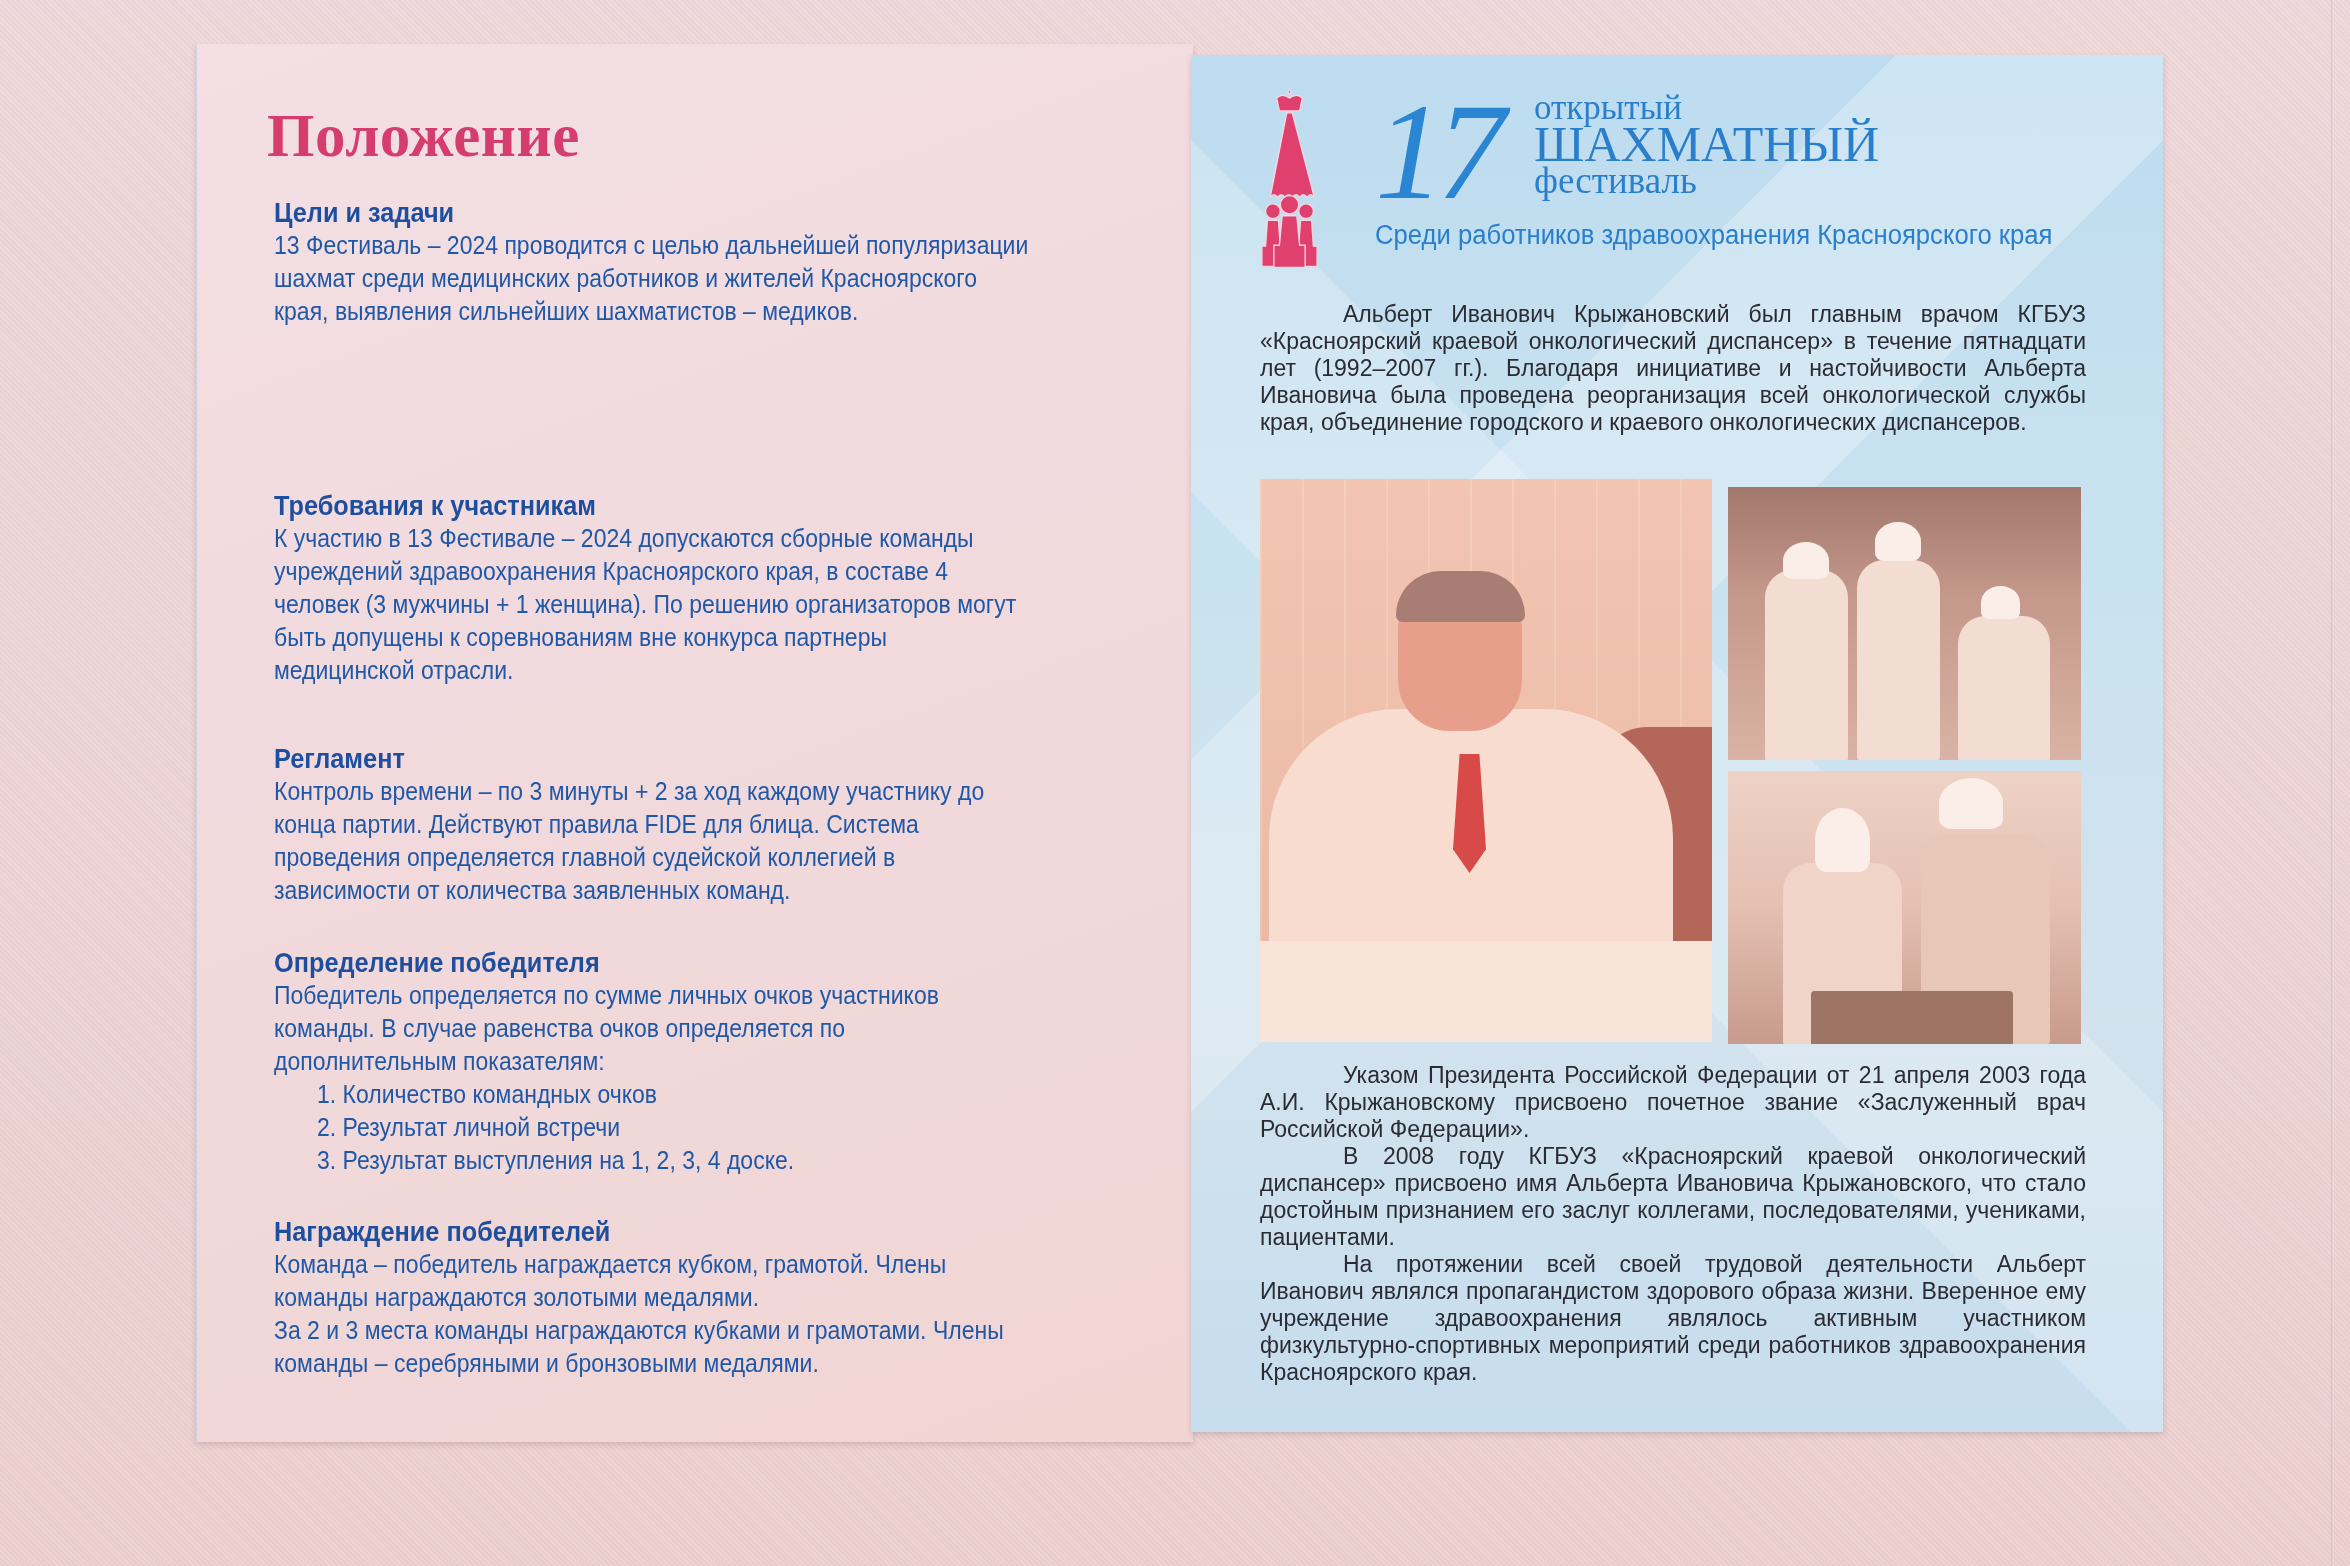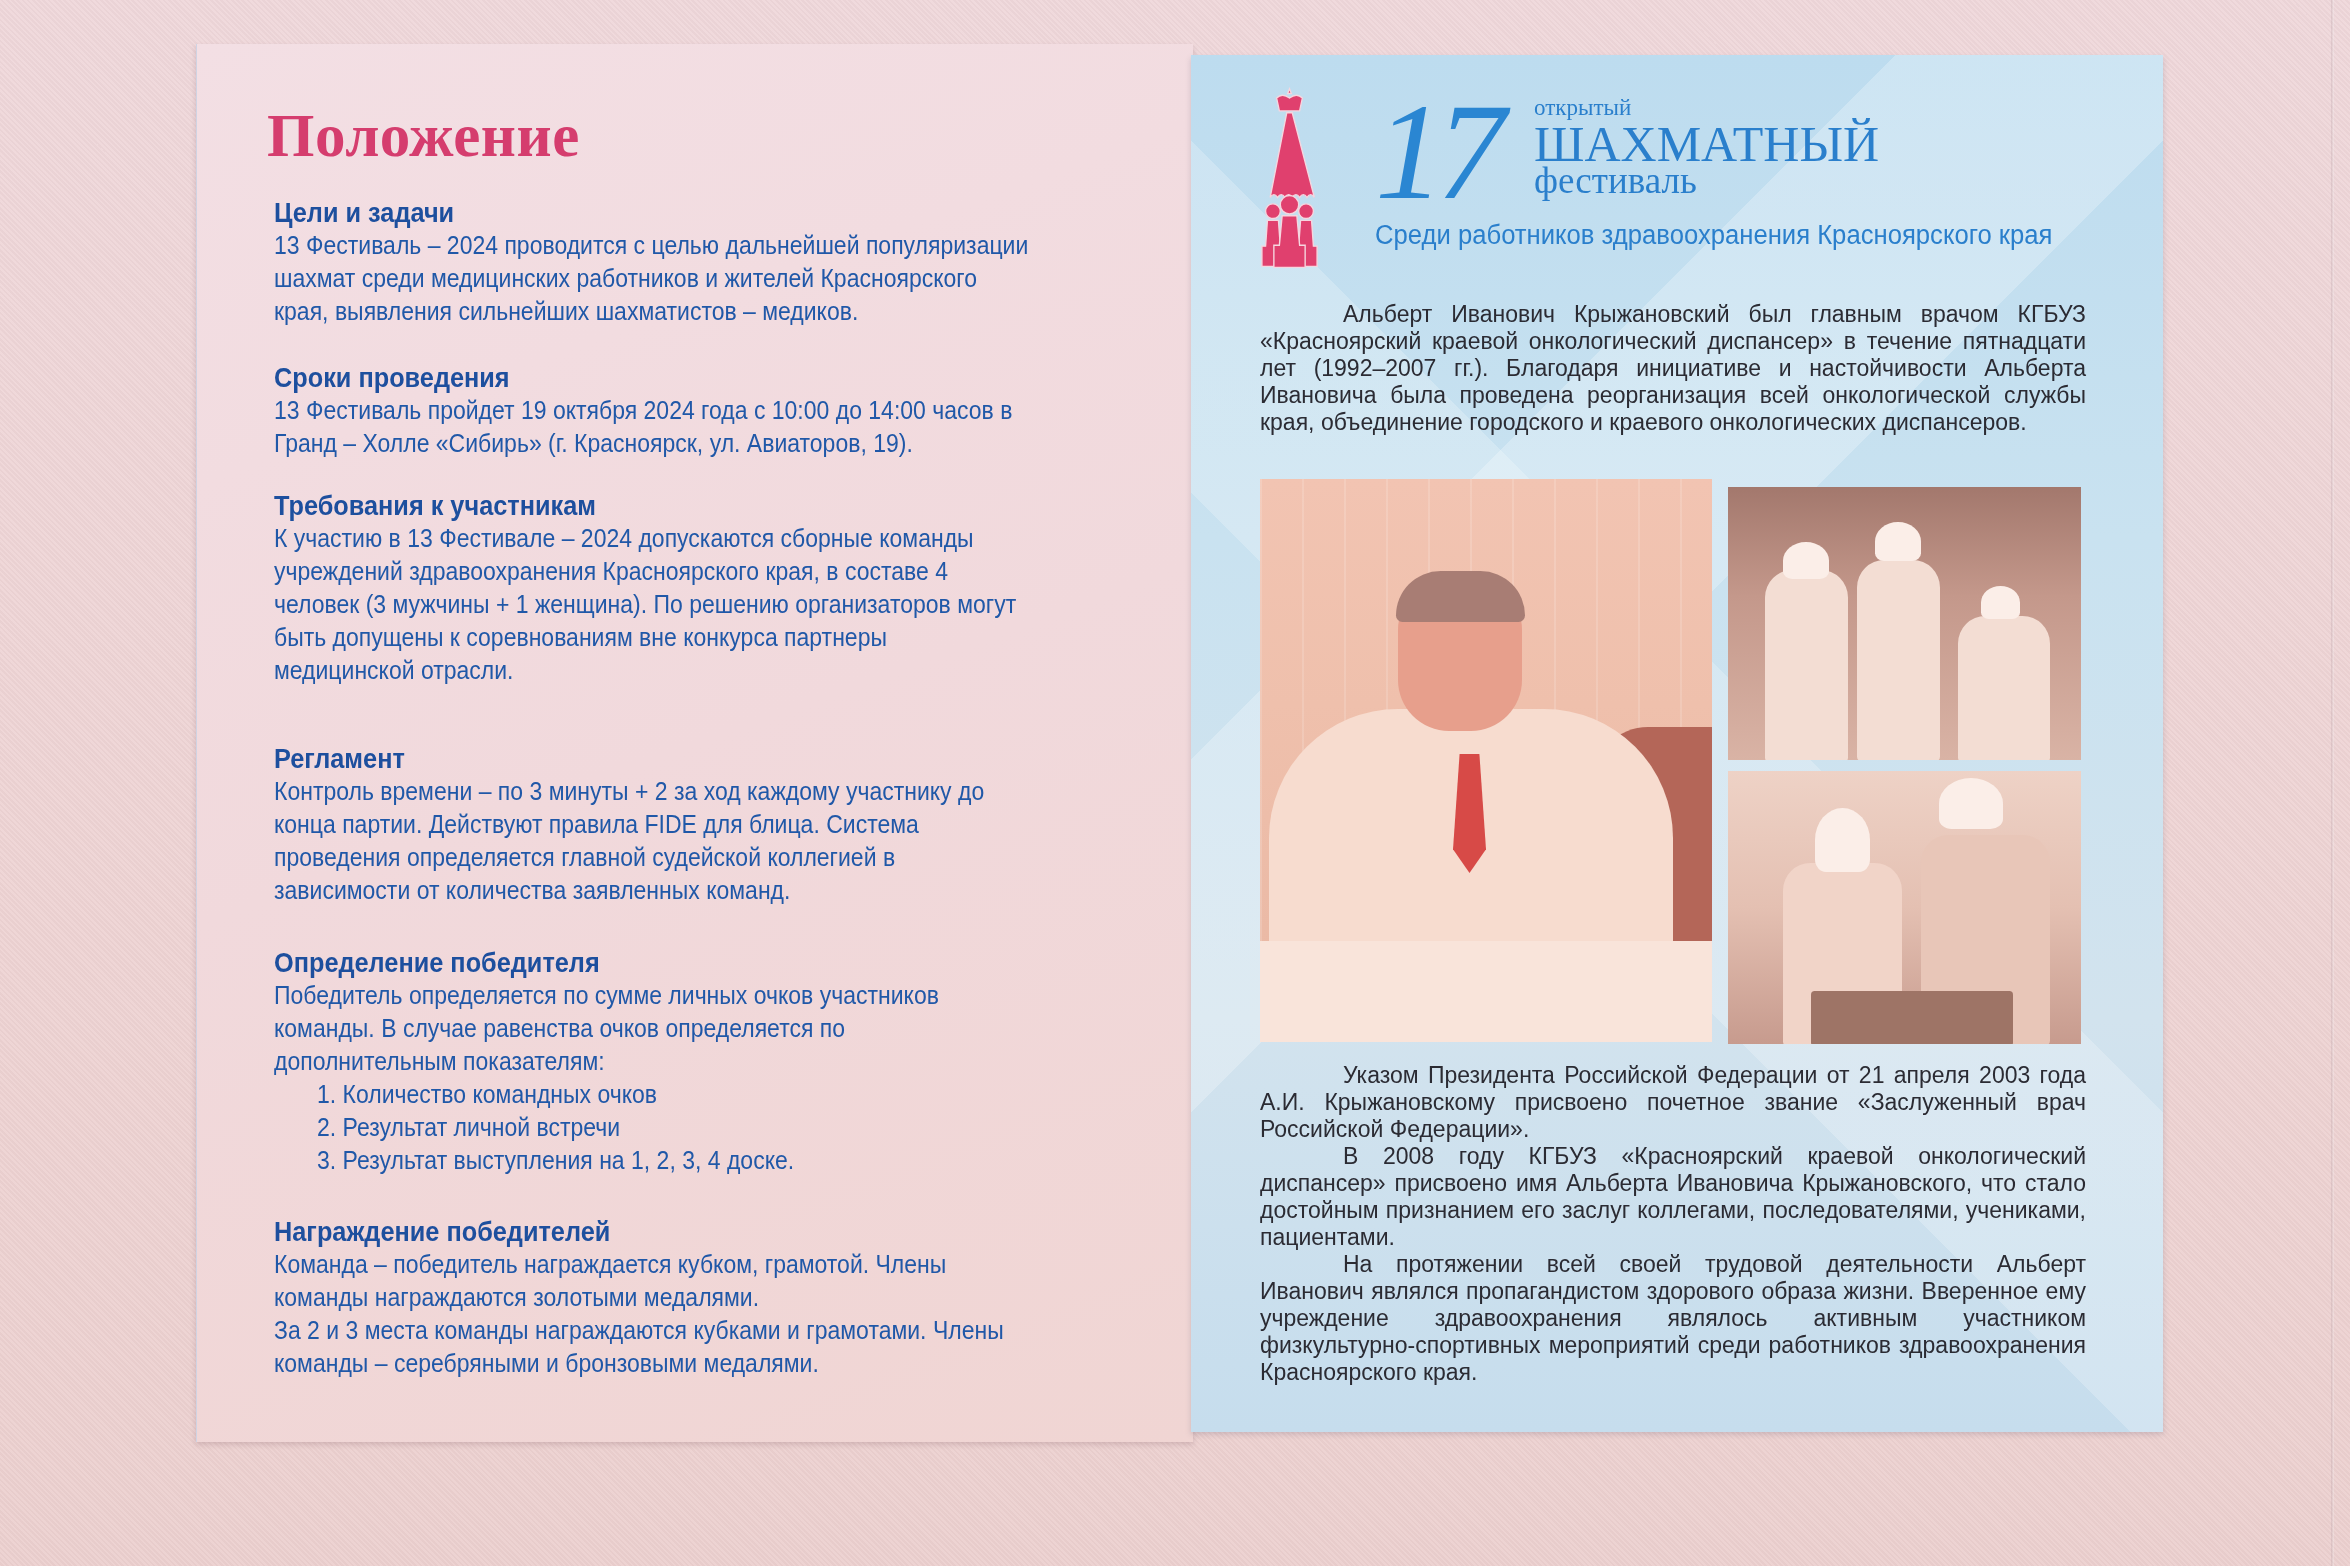--- a/index.html
+++ b/index.html
@@ -49,21 +49,21 @@
       linear-gradient(180deg, #bddcef 0%, #c9e2f0 35%, #d2e3ee 70%, #c6dded 100%);
     box-shadow: 0 2.8px 5.5px rgba(100,90,110,0.25);
   }
   .chess-logo { position: absolute; left: 69px; top: 32px; width: 59px; height: 184px; }
   .fest-number {
     position: absolute; left: 184px; top: 27.5px;
     font-family: "Liberation Serif", serif; font-style: italic;
     font-size: 138px; line-height: 138px; color: #2a86d2; letter-spacing: -7.3px;
   }
   .fest-words { position: absolute; left: 343px; top: 37px; color: #2a7fcc; font-family: "Liberation Serif", serif; }
-  .fest-words .w1 { font-size: 23px; line-height: 31px; }
+  .fest-words .w1 { font-size: 35px; line-height: 31px; }
   .fest-words .w2 { font-size: 50px; line-height: 42px; }
   .fest-words .w3 { font-size: 37px; line-height: 31px; }
   .sub1 {
     position: absolute; left: 184px; top: 165px;
     font-size: 27px; color: #2a7fcc; white-space: nowrap;
     transform: scaleX(0.95); transform-origin: left;
   }
   .sub2 {
     position: absolute; left: 184px; top: 197px;
     font-size: 25px; font-weight: bold; color: #1d74cc; white-space: nowrap;
@@ -112,25 +112,20 @@
 <div class="page-left">
   <div class="doc-title">Положение</div>
 
   <div class="section" style="top:152px">
     <h2>Цели и задачи</h2>
     <p>13 Фестиваль – 2024 проводится с целью дальнейшей популяризации</p>
     <p>шахмат среди медицинских работников и жителей Красноярского</p>
     <p>края, выявления сильнейших шахматистов – медиков.</p>
   </div>
 
-  <div class="section" style="top:317px">
-    <h2>Сроки проведения</h2>
-    <p>13 Фестиваль пройдет 19 октября 2024 года с 10:00 до 14:00 часов в</p>
-    <p>Гранд – Холле «Сибирь» (г. Красноярск, ул. Авиаторов, 19).</p>
-  </div>
 
   <div class="section" style="top:445px">
     <h2>Требования к участникам</h2>
     <p>К участию в 13 Фестивале – 2024 допускаются сборные команды</p>
     <p>учреждений здравоохранения Красноярского края, в составе 4</p>
     <p>человек (3 мужчины + 1 женщина). По решению организаторов могут</p>
     <p>быть допущены к соревнованиям вне конкурса партнеры</p>
     <p>медицинской отрасли.</p>
   </div>
 

